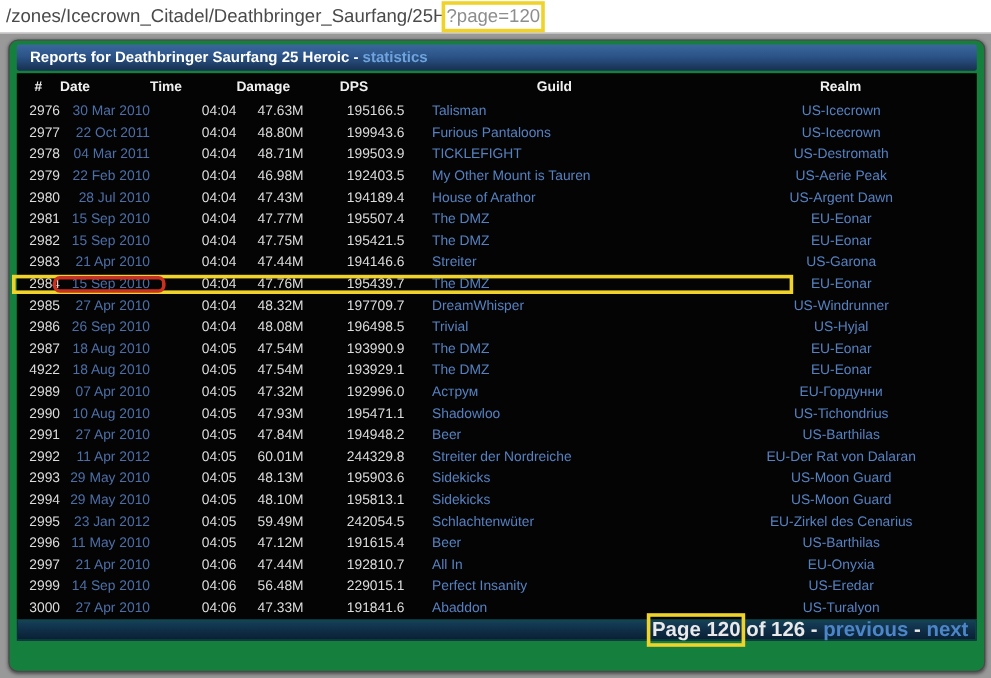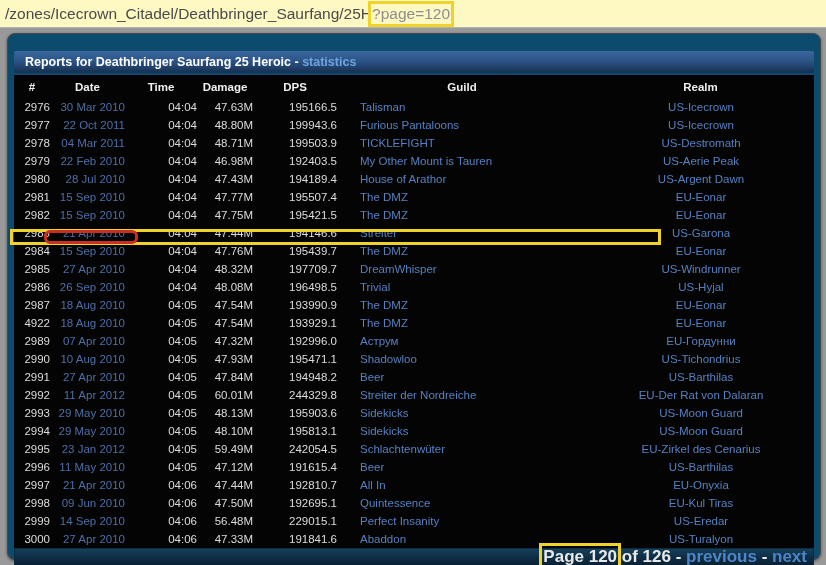--- a/index.html
+++ b/index.html
@@ -2,31 +2,31 @@
 <html><head>
 <meta charset="utf-8">
 <style>
   * { margin:0; padding:0; box-sizing:border-box; }
   html,body { width:826px; height:565px; overflow:hidden; }
   body { background:#999999; font-family:"Liberation Sans", sans-serif; position:relative; }
 
   
   .url-bar {
     position:absolute; left:0; top:0; width:826px; height:28px;
-    background:#fef9c3; border-bottom:1px solid #b3b3b3;
+    background:#ffffff; border-bottom:1px solid #b3b3b3;
     display:flex; align-items:center; padding-left:5px;
     font-size:15.5px; color:#4a4a4a; white-space:pre;
   }
   .url-query { color:#8d8d8d; outline:3px solid #f0d32a; outline-offset:1px; }
 
   
   .panel {
     position:absolute; left:7px; top:33px; width:814px; height:527px;
-    background:#0c4a6e; border:1px solid #4a4a4a; border-radius:8px;
-    padding:17px 6px; box-shadow:0 1px 3px rgba(0,0,0,.5);
+    background:#15803d; border:1px solid #4a4a4a; border-radius:8px;
+    padding:3px 6px; box-shadow:0 1px 3px rgba(0,0,0,.5);
   }
   .title-bar {
     height:22px; border-radius:2px;
     background:linear-gradient(to bottom, #3a679d 0%, #2c5488 45%, #16304f 100%);
     line-height:22px; padding-left:11px;
     font-size:12.5px; font-weight:bold; color:#ffffff; white-space:pre;
   }
   .title-bar a { color:#6fa3dd; text-decoration:none; cursor:pointer; }
 
   
@@ -34,21 +34,21 @@
   table { width:800px; table-layout:fixed; border-collapse:collapse; font-size:11.5px; }
   col.w-num   { width:36px; }
   col.w-date  { width:75px; }
   col.w-time  { width:72px; }
   col.w-dmg   { width:56px; }
   col.w-dps   { width:84px; }
   col.w-guild { width:250px; }
   thead th { height:23px; color:#f0f0f0; font-weight:bold; font-size:11.5px; vertical-align:middle; }
   tbody td { height:18px; vertical-align:middle; color:#dddddd; }
   th.c-num   { text-align:center; }
-  th.c-date, th.c-time, th.c-dmg { text-align:center;margin-top:16px; }
+  th.c-date, th.c-time, th.c-dmg { text-align:left;margin-top:16px; }
   th.c-dps   { text-align:center; }
   th.c-guild, th.c-realm { text-align:center; }
   td.c-num, td.c-date, td.c-time, td.c-dmg, td.c-dps { text-align:right; }
   td.c-guild { text-align:left; padding-left:23px; }
   td.c-realm { text-align:center; padding-left:1px; }
   td a { text-decoration:none; cursor:pointer; }
   td.c-date a { color:#4d6fa8; }
   td.c-guild a, td.c-realm a { color:#5681c1; }
 
   
@@ -291,29 +291,20 @@
           <tr>
             <td class="c-num">2997</td>
             <td class="c-date"><a>21 Apr 2010</a></td>
             <td class="c-time">04:06</td>
             <td class="c-dmg">47.44M</td>
             <td class="c-dps">192810.7</td>
             <td class="c-guild"><a>All In</a></td>
             <td class="c-realm"><a>EU-Onyxia</a></td>
           </tr>
           <tr>
-            <td class="c-num">2998</td>
-            <td class="c-date"><a>09 Jun 2010</a></td>
-            <td class="c-time">04:06</td>
-            <td class="c-dmg">47.50M</td>
-            <td class="c-dps">192695.1</td>
-            <td class="c-guild"><a>Quintessence</a></td>
-            <td class="c-realm"><a>EU-Kul Tiras</a></td>
-          </tr>
-          <tr>
             <td class="c-num">2999</td>
             <td class="c-date"><a>14 Sep 2010</a></td>
             <td class="c-time">04:06</td>
             <td class="c-dmg">56.48M</td>
             <td class="c-dps">229015.1</td>
             <td class="c-guild"><a>Perfect Insanity</a></td>
             <td class="c-realm"><a>US-Eredar</a></td>
           </tr>
           <tr>
             <td class="c-num">3000</td>

